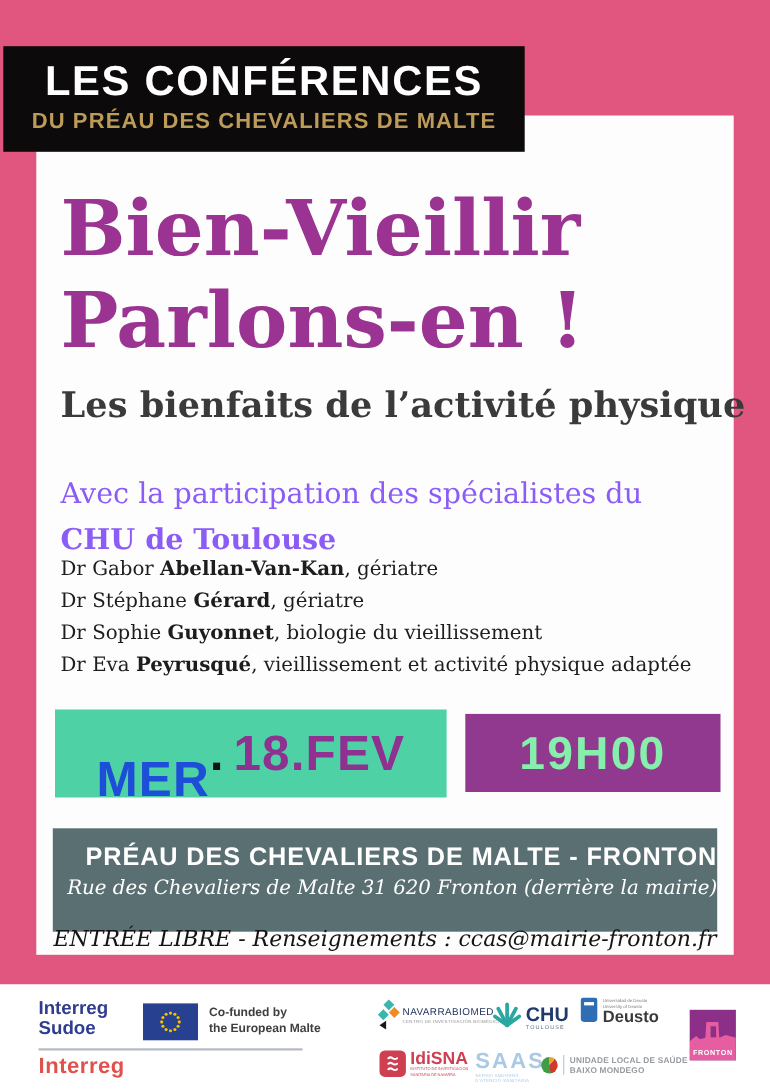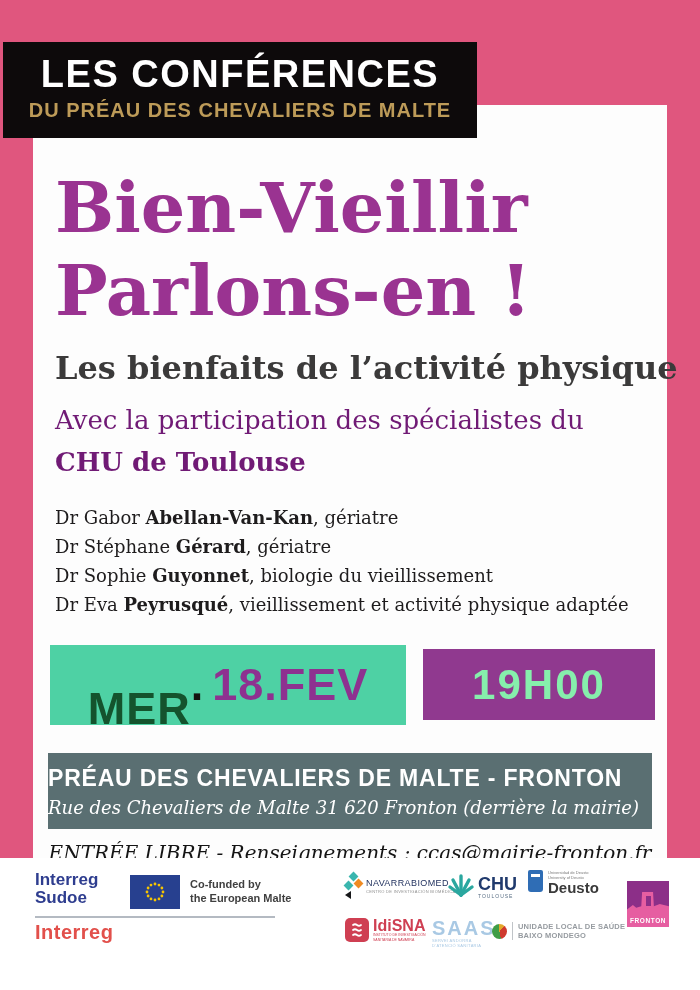--- a/index.html
+++ b/index.html
@@ -13,44 +13,44 @@
 
   
   .header-box { position:absolute; left:3px; top:42px; width:474px; height:96px; background:#0d0a0b; text-align:center; }
   .header-title { color:#ffffff; font-weight:bold; font-size:38px; letter-spacing:1.5px; margin-top:11px; }
   .header-sub { color:#bd9b58; font-weight:bold; font-size:20px; letter-spacing:1px; margin-top:3px; }
 
   
   .main-title { position:absolute; left:55px; top:166px; font-family:"DejaVu Serif", serif; font-weight:bold; color:#9a3391; font-size:70px; line-height:83px; letter-spacing:0px; }
   .subtitle { position:absolute; left:55px; top:349px; font-family:"DejaVu Serif", serif; font-weight:bold; color:#3b3a3a; font-size:32px; }
 
-  .intro { position:absolute; left:55px; top:399px; font-family:"DejaVu Serif", serif; color:#701a75; font-size:26px; line-height:42px; }
+  .intro { position:absolute; left:55px; top:428px; font-family:"DejaVu Serif", serif; color:#8b5cf6; font-size:26px; line-height:42px; }
   .intro .bold-line { font-weight:bold; }
 
   .speakers { position:absolute; left:55px; top:503px; font-family:"DejaVu Serif", serif; color:#1e1c1d; font-size:18px; line-height:29px; }
   .speakers b { font-weight:bold; }
 
   
   .date-block { position:absolute; left:50px; top:645px; width:356px; height:80px; background:#4ed1a4;
     display:flex; align-items:center; justify-content:center; font-weight:bold; font-size:45px; letter-spacing:1px; }
-  .date-block .day { color:#14532d;margin-top:48px; }
+  .date-block .day { color:#1d4ed8;margin-top:48px; }
   .date-block .dot { color:#14130f; }
   .date-block .dnum { color:#8e3190; margin-left:8px; }
   .time-block { position:absolute; left:423px; top:649px; width:232px; height:71px; background:#90398f; color:#86efac;
     display:flex; align-items:center; justify-content:center; font-weight:bold; font-size:42px; letter-spacing:2px; }
 
   
-  .venue { position:absolute; left:48px; top:753px; width:604px; height:76px; background:#5a6f72; color:#ffffff; text-align:left; }
+  .venue { position:absolute; left:48px; top:753px; width:604px; height:94px; background:#5a6f72; color:#ffffff; text-align:right; }
   .venue-name { font-size:23px; font-weight:bold; letter-spacing:0.8px; margin-top:12px; }
   .venue-addr { font-family:"DejaVu Serif", serif; font-style:italic; font-size:18px; margin-top:5px; }
 
   .entry-line { position:absolute; left:0; top:841px; width:700px; text-align:center; font-family:"DejaVu Serif", serif; font-style:italic; font-size:20px; color:#141414; }
 
   
-  .footer { position:absolute; left:0; top:858px; width:700px; height:95px; background:#ffffff; }
+  .footer { position:absolute; left:0; top:895px; width:700px; height:95px; background:#ffffff; }
   .lg-interreg { position:absolute; left:35px; top:13px; color:#2e3d8f; font-weight:bold; font-size:17px; line-height:18px; }
   .eu-flag { position:absolute; left:130px; top:17px; }
   .cofunded { position:absolute; left:190px; top:19px; color:#3f3f3f; font-weight:bold; font-size:11px; line-height:14px; }
   .interreg-rule { position:absolute; left:35px; top:58px; width:240px; height:2px; background:#b4bac2; }
   .predisc { position:absolute; left:35px; top:63px; color:#e2504b; font-weight:bold; font-size:20px; letter-spacing:0.5px; }
 
   .lg-navarra { position:absolute; left:344px; top:14px; display:flex; align-items:center; }
   .nv-icon { position:relative; width:18px; height:28px; margin-right:4px; }
   .nv-d { position:absolute; width:7px; height:7px; transform:rotate(45deg); }
   .nv-d1 { background:#3ab6ae; left:6px; top:1px; }

